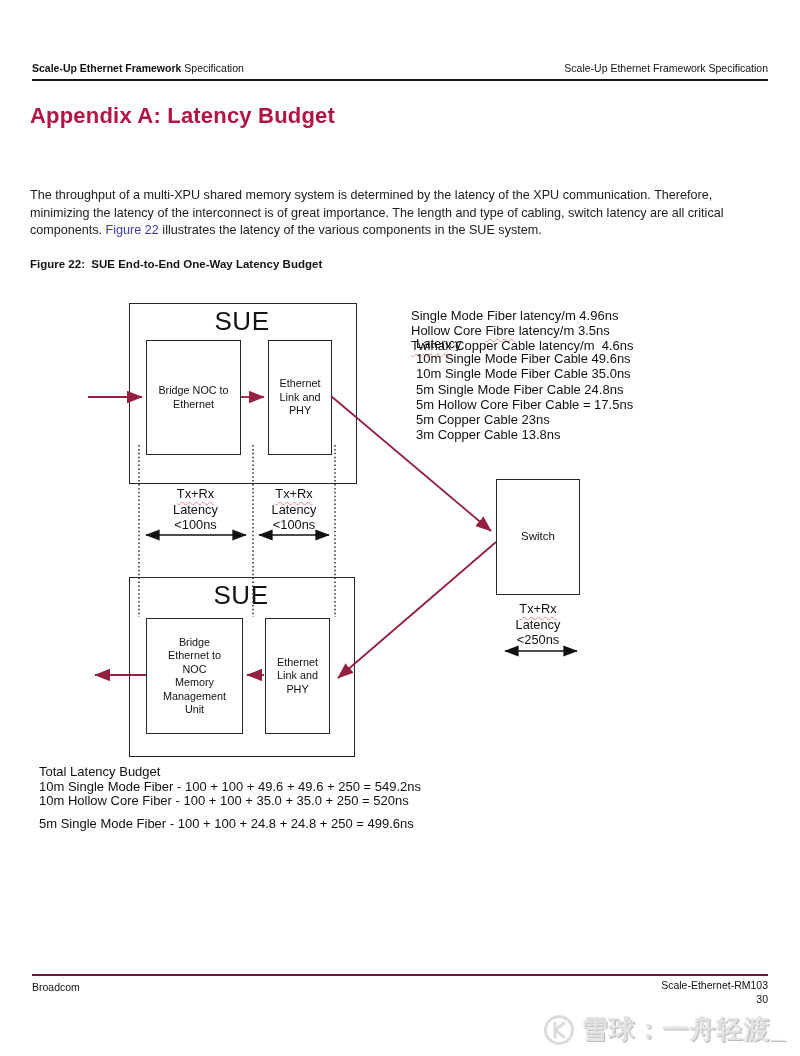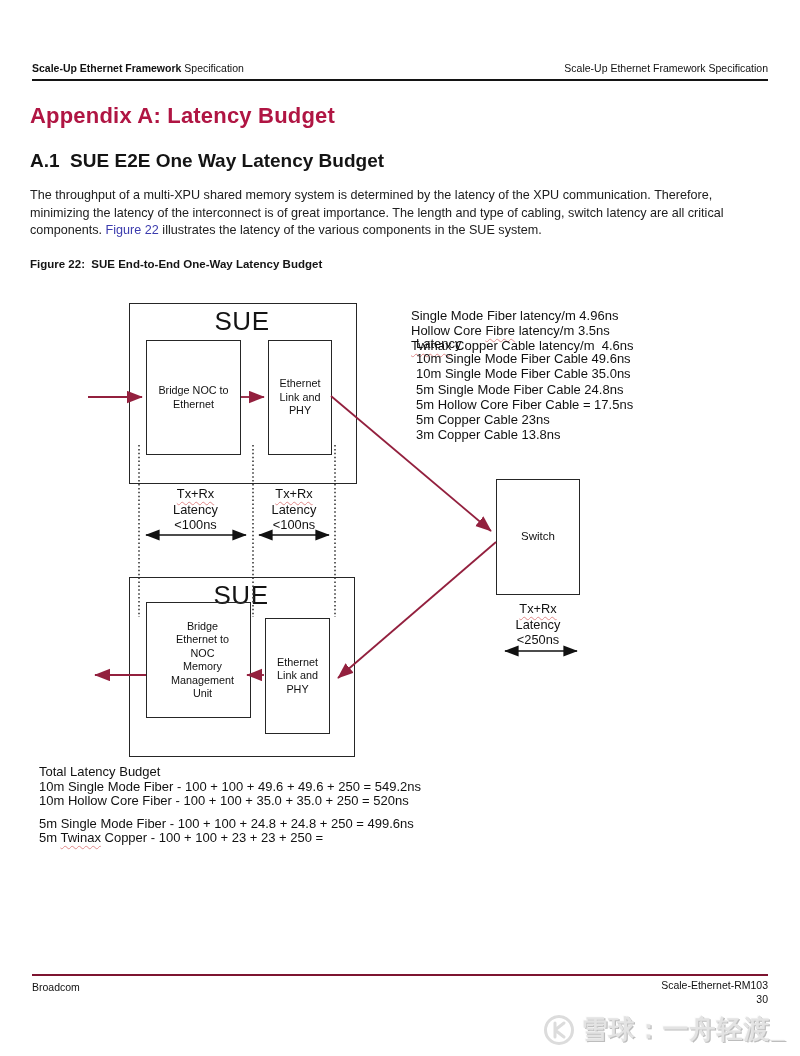--- a/index.html
+++ b/index.html
@@ -54,21 +54,20 @@
 </head>
 <body>
 
 <div class="page">
 
   <div class="abs hdr hdr-left pre"><b>Scale-Up Ethernet Framework</b><span class="pre"> Specification</span></div>
   <div class="abs hdr hdr-right">Scale-Up Ethernet Framework Specification</div>
   <div class="abs hdr-rule"></div>
 
   <div class="abs doc-title">Appendix A: Latency Budget</div>
-  <div class="abs sec-head pre">A.1  SUE E2E One Way Latency Budget</div>
 
   <div class="abs body-par"><span class="pre">The throughput of a multi-XPU shared memory system is determined by the latency of the XPU communication. Therefore, minimizing the latency of the interconnect is of great importance. The length and type of cabling, switch latency are all critical components. </span><span class="fig-link">Figure 22</span><span class="pre"> illustrates the latency of the various components in the SUE system.</span></div>
 
   <div class="abs fig-cap pre">Figure 22:  SUE End-to-End One-Way Latency Budget</div>
 
   <div class="abs notes">
     <div>Single Mode Fiber latency/m 4.96ns</div>
     <div><span class="pre">Hollow Core </span><span class="sq">Fibre</span><span class="pre"> latency/m 3.5ns</span></div>
     <div><span class="sq">Twinax</span><span class="pre"> Copper Cable latency/m  4.6ns</span></div>
   </div>
@@ -90,21 +89,21 @@
     <div>Ethernet</div>
   </div>
   <div class="abs ibox" style="left:268px;top:340px;width:62px;height:113px;">
     <div>Ethernet</div>
     <div>Link and</div>
     <div>PHY</div>
   </div>
 
   <div class="abs obox" style="left:129px;top:577px;width:224px;height:178px;"></div>
   <div class="abs sue-lbl" style="left:129px;top:580px;width:224px;">SUE</div>
-  <div class="abs ibox" style="left:146px;top:602px;width:95px;height:114px;padding-left:8px;">
+  <div class="abs ibox" style="left:146px;top:618px;width:95px;height:114px;">
     <div>Bridge</div>
     <div>Ethernet to</div>
     <div>NOC</div>
     <div>Memory</div>
     <div>Management</div>
     <div>Unit</div>
   </div>
   <div class="abs ibox" style="left:265px;top:618px;width:63px;height:114px;">
     <div>Ethernet</div>
     <div>Link and</div>
@@ -158,21 +157,20 @@
     <line x1="146" y1="535" x2="246" y2="535" stroke="#111" stroke-width="1.6" marker-start="url(#mKs)" marker-end="url(#mK)"></line>
     <line x1="259" y1="535" x2="329" y2="535" stroke="#111" stroke-width="1.6" marker-start="url(#mKs)" marker-end="url(#mK)"></line>
     <line x1="505" y1="651" x2="577" y2="651" stroke="#111" stroke-width="1.6" marker-start="url(#mKs)" marker-end="url(#mK)"></line>
   </svg>
 
   <div class="abs totals">
     <div>Total Latency Budget</div>
     <div>10m Single Mode Fiber - 100 + 100 + 49.6 + 49.6 + 250 = 549.2ns</div>
     <div>10m Hollow Core Fiber - 100 + 100 + 35.0 + 35.0 + 250 = 520ns</div>
     <div class="gap">5m Single Mode Fiber - 100 + 100 + 24.8 + 24.8 + 250 = 499.6ns</div>
-    <div><span class="pre">5m </span><span class="sq">Twinax</span><span class="pre"> Copper - 100 + 100 + 23 + 23 + 250 =</span></div>
   </div>
 
   <div class="abs ftr-rule"></div>
   <div class="abs ftr ftr-left">Broadcom</div>
   <div class="abs ftr ftr-right">
     <div>Scale-Ethernet-RM103</div>
     <div>30</div>
   </div>
 
   <div class="abs wm">

